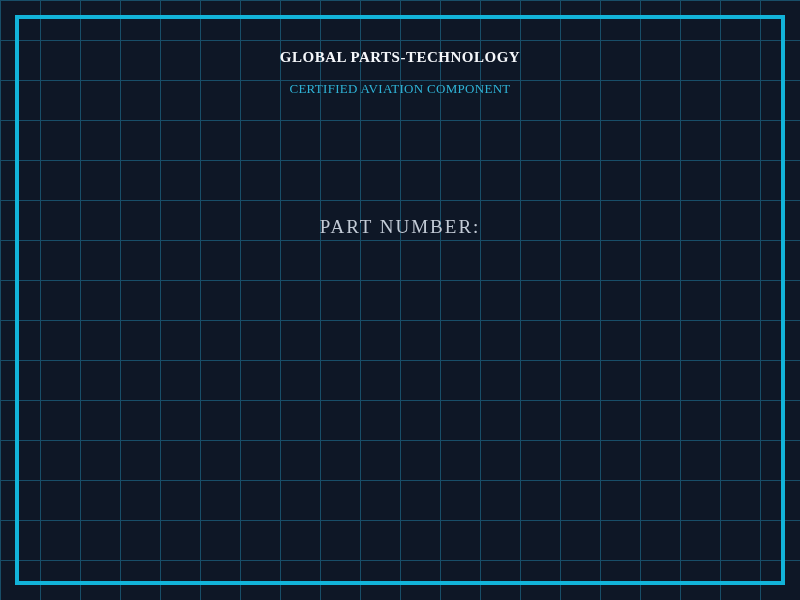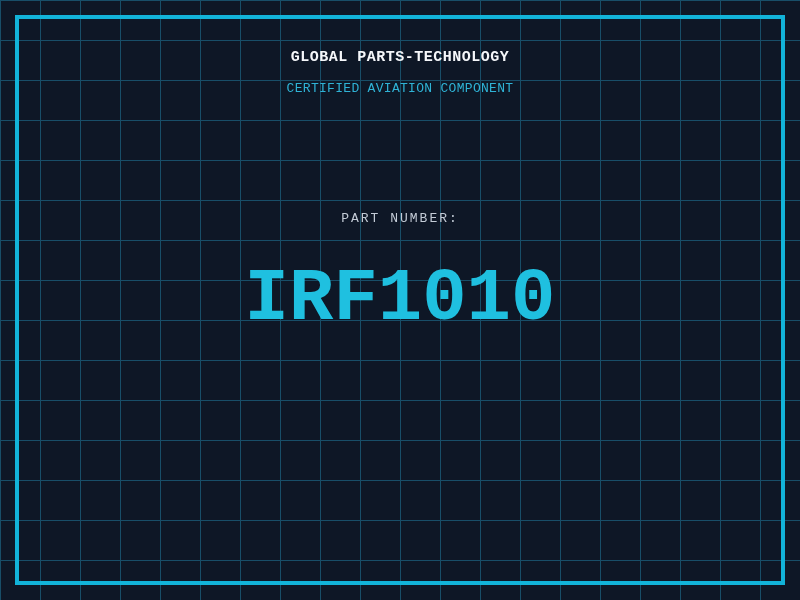--- a/index.html
+++ b/index.html
@@ -9,21 +9,21 @@
   }
   .canvas {
     position: relative;
     width: 800px;
     height: 600px;
     overflow: hidden;
     background-color: #0e1726;
     background-image:
       repeating-linear-gradient(to right, #184e68 0, #184e68 1px, transparent 1px, transparent 40px),
       repeating-linear-gradient(to bottom, #184e68 0, #184e68 1px, transparent 1px, transparent 40px);
-    font-family: Liberation Mono, monospace;
+    font-family: Liberation Serif, serif;
   }
   .frame {
     position: absolute;
     top: 15px;
     left: 15px;
     right: 15px;
     bottom: 15px;
     border: 4px solid #12b3d9;
     pointer-events: none;
   }
@@ -43,22 +43,22 @@
     color: #f5f7fa;
   }
   .certification-subtitle {
     top: 82px;
     font-size: 13px;
     line-height: 13px;
     letter-spacing: 0.3px;
     color: #2fb3d6;
   }
   .part-number-label {
-    top: 212px;
-    font-size: 13px;
+    top: 220px;
+    font-size: 19px;
     line-height: 13px;
     letter-spacing: 2px;
     color: #c3cbd6;
   }
   .part-number-value {
     top: 260px;
     font-size: 74px;
     line-height: 78px;
     font-weight: bold;
     letter-spacing: 0;
@@ -77,15 +77,14 @@
 
 <div class="canvas">
   <div class="frame"></div>
 
   <div class="line company-title">GLOBAL PARTS-TECHNOLOGY</div>
 
   <div class="line certification-subtitle">CERTIFIED AVIATION COMPONENT</div>
 
   <div class="line part-number-label">PART NUMBER:</div>
 
-  <div class="line part-number-value">IRF1010</div>
 
 </div>
 
 </body></html>

